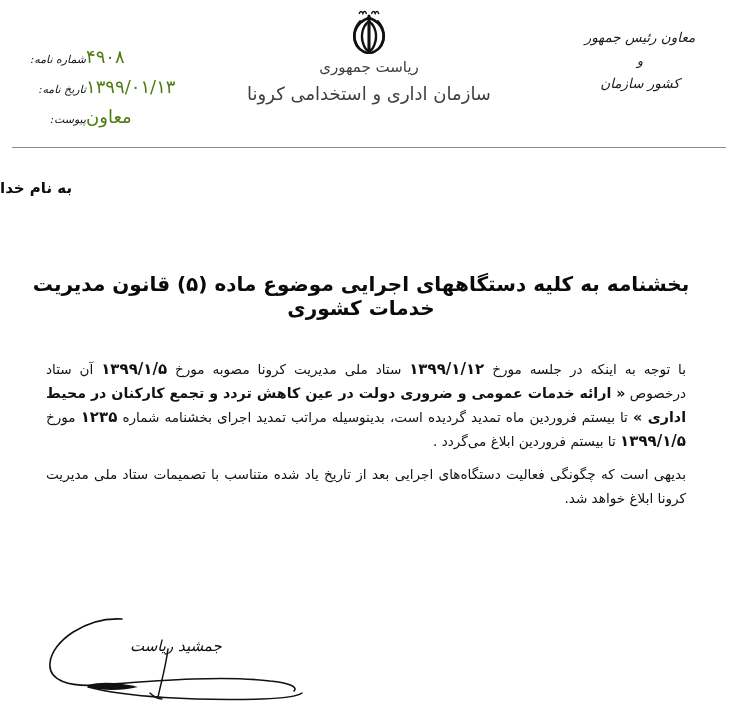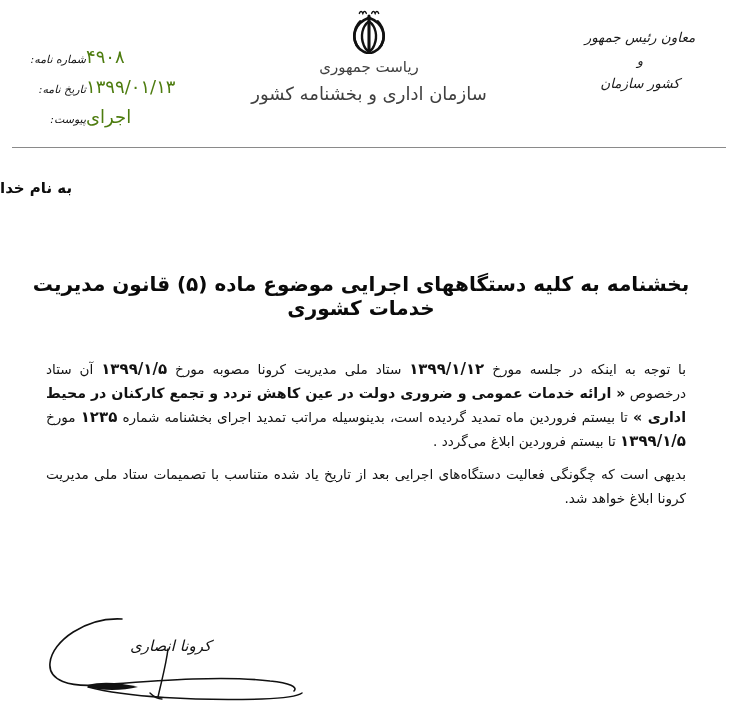--- a/index.html
+++ b/index.html
@@ -219,36 +219,36 @@
         <path d="M50 30 C34 42 30 64 38 84 C41 92 46 97 50 99" fill="none" stroke="#111" stroke-width="5.4"></path>
 
         <path d="M50 30 C66 42 70 64 62 84 C59 92 54 97 50 99" fill="none" stroke="#111" stroke-width="5.4"></path>
 
         <path d="M30 30 C14 46 12 74 26 90" fill="none" stroke="#111" stroke-width="5.6" stroke-linecap="round"></path>
 
         <path d="M70 30 C86 46 88 74 74 90" fill="none" stroke="#111" stroke-width="5.6" stroke-linecap="round"></path>
       </svg>
       <div class="org-lines">
         <span class="org-line-1">ریاست جمهوری</span>
-        <span class="org-line-2">سازمان اداری و بخشنامه کشور</span>
+        <span class="org-line-2">سازمان اداری و استخدامی کرونا</span>
       </div>
     </div>
 
     <div class="meta-block">
       <div class="meta-row">
         <span class="meta-label">شماره نامه:</span>
         <span class="meta-value">۴۹۰۸</span>
       </div>
       <div class="meta-row">
         <span class="meta-label">تاریخ نامه:</span>
         <span class="meta-value">۱۳۹۹/۰۱/۱۳</span>
       </div>
       <div class="meta-row">
         <span class="meta-label">پیوست:</span>
-        <span class="meta-value">اجرای</span>
+        <span class="meta-value">معاون</span>
       </div>
     </div>
 
     <div class="header-rule"></div>
   </div>
 
   <div class="basmala">به نام خدا</div>
 
   <div class="doc-title">بخشنامه به کلیه دستگاههای اجرایی موضوع ماده (۵) قانون مدیریت خدمات کشوری</div>
 
@@ -265,16 +265,16 @@
       <path d="M96 18 C60 16 26 40 24 62 C22 80 44 86 72 84 C126 80 196 74 244 80 C264 82 272 86 268 90" fill="none" stroke="#111" stroke-width="1.6" stroke-linecap="round"></path>
 
       <path d="M62 86 C100 96 170 100 236 98 C262 97 272 95 276 92" fill="none" stroke="#111" stroke-width="1.5" stroke-linecap="round"></path>
 
       <path d="M62 84 C76 80 96 82 112 86 C96 90 76 90 62 86 Z" fill="#111"></path>
 
       <path d="M142 48 C140 64 136 78 132 96" fill="none" stroke="#111" stroke-width="1.5" stroke-linecap="round"></path>
 
       <path d="M124 92 C128 96 132 98 136 98" fill="none" stroke="#111" stroke-width="1.4" stroke-linecap="round"></path>
     </svg>
-    <div class="sig-name">کرونا انصاری</div>
+    <div class="sig-name">جمشید ریاست</div>
   </div>
 
 </div>
 
 </body></html>

